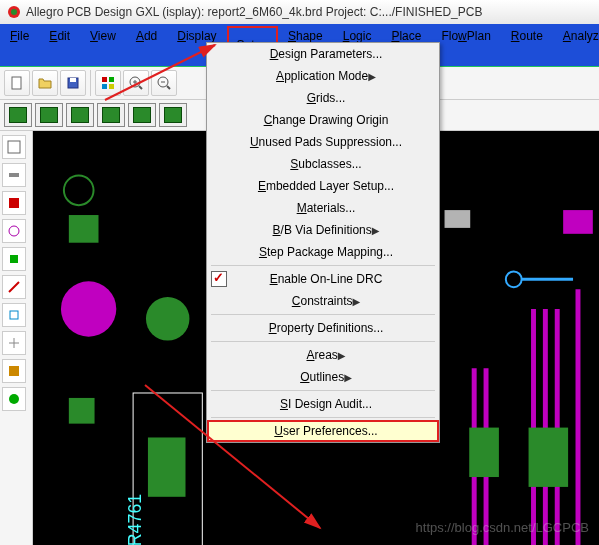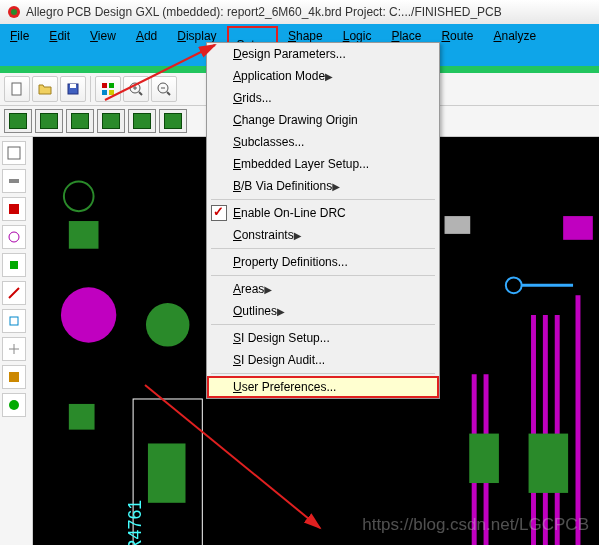--- a/index.html
+++ b/index.html
@@ -22,22 +22,22 @@
 .app-icon {
   width: 16px;
   height: 16px;
   display: inline-block;
 }
 .title-text {
   font-size: 12px;
   color: #333;
 }
 .menu-bar {
-  background: #0ea5e9;
-  border-bottom: 7px solid #22c55e;
+  background: #1d4ed8;
+  border-bottom: 1px solid #22c55e;
   display: flex;
   padding: 2px 0;
 }
 .menu-item {
   padding: 3px 10px;
   cursor: pointer;
   font-size: 12px;
 }
 .menu-item.highlighted {
   border: 2px solid #e02020;
@@ -129,21 +129,21 @@
   box-shadow: 2px 2px 4px rgba(0,0,0,0.3);
   width: 232px;
   z-index: 100;
   font-size: 12px;
 }
 .dropdown-item {
   padding: 4px 20px 4px 26px;
   cursor: pointer;
   position: relative;
   display: flex;
-  justify-content: flex-start;
+  justify-content: center;
   align-items: center;
 }
 .dropdown-item.highlighted {
   background: #ffffd0;
   border: 2px solid #e02020;
   padding: 2px 18px 2px 24px;
 }
 .dropdown-sep {
   height: 1px;
   background: #ccc;
@@ -173,47 +173,48 @@
 .annotation-arrow {
   position: absolute;
   pointer-events: none;
   z-index: 200;
 }
 .watermark {
   position: absolute;
   bottom: 10px;
   right: 10px;
   color: rgba(200,200,200,0.4);
-  font-size: 17px;
+  font-size: 13px;
   z-index: 150;
 }
 </style>
 </head>
 <body>
 
 <div class="title-bar">
   <span class="app-icon">
     <svg viewBox="0 0 16 16">
         <circle cx="8" cy="8" r="6" fill="#e02020"></circle>
         <circle cx="8" cy="8" r="3" fill="#2a8a2a"></circle>
       </svg>
   </span>
-  <span class="title-text">Allegro PCB Design GXL (mbedded): report2_6M60_4k.brd  Project: C:.../FINISHED_PCB</span>
+  <span class="title-text">Allegro PCB Design GXL (isplay): report2_6M60_4k.brd  Project: C:.../FINISHED_PCB</span>
 </div>
 
 <div class="menu-bar" id="menubar">
     <div class="menu-item"><u>F</u>ile</div>
     <div class="menu-item"><u>E</u>dit</div>
     <div class="menu-item"><u>V</u>iew</div>
     <div class="menu-item"><u>A</u>dd</div>
     <div class="menu-item"><u>D</u>isplay</div>
     <div class="menu-item highlighted"><u>S</u>etup</div>
     <div class="menu-item"><u>S</u>hape</div>
     <div class="menu-item"><u>L</u>ogic</div>
     <div class="menu-item"><u>P</u>lace</div>
+    <div class="menu-item">Flo<u>w</u>Plan</div>
     <div class="menu-item"><u>R</u>oute</div>
     <div class="menu-item"><u>A</u>nalyze</div>
   </div>
 
 <div class="toolbar">
   <div class="toolbar-btn">
       <svg viewBox="0 0 16 16">
         <rect x="3" y="2" width="9" height="12" fill="#fff" stroke="#666"></rect>
       </svg>
     </div>
@@ -367,29 +368,38 @@
       <span><u>A</u>pplication Mode</span>
       <span class="submenu-arrow">▶</span>
     </div>
     <div class="dropdown-item">
       <span><u>G</u>rids...</span>
     </div>
     <div class="dropdown-item">
       <span><u>C</u>hange Drawing Origin</span>
     </div>
     <div class="dropdown-item">
+      <span><u>U</u>nused Pads Suppression...</span>
+    </div>
+    <div class="dropdown-item">
       <span><u>S</u>ubclasses...</span>
     </div>
     <div class="dropdown-item">
       <span><u>E</u>mbedded Layer Setup...</span>
+    </div>
+    <div class="dropdown-item">
+      <span><u>M</u>aterials...</span>
     </div>
     <div class="dropdown-item">
       <span><u>B</u>/B Via Definitions</span>
       <span class="submenu-arrow">▶</span>
     </div>
+    <div class="dropdown-item">
+      <span><u>S</u>tep Package Mapping...</span>
+    </div>
     <div class="dropdown-sep"></div>
     <div class="dropdown-item">
       <span><u>E</u>nable On-Line DRC</span>
       <span class="checkbox-slot checked"></span>
     </div>
     <div class="dropdown-item">
       <span><u>C</u>onstraints</span>
       <span class="submenu-arrow">▶</span>
     </div>
     <div class="dropdown-sep"></div>
@@ -399,23 +409,20 @@
     <div class="dropdown-sep"></div>
     <div class="dropdown-item">
       <span><u>A</u>reas</span>
       <span class="submenu-arrow">▶</span>
     </div>
     <div class="dropdown-item">
       <span><u>O</u>utlines</span>
       <span class="submenu-arrow">▶</span>
     </div>
     <div class="dropdown-sep"></div>
-    <div class="dropdown-item">
-      <span><u>S</u>I Design Setup...</span>
-    </div>
     <div class="dropdown-item">
       <span><u>S</u>I Design Audit...</span>
     </div>
     <div class="dropdown-sep"></div>
     <div class="dropdown-item highlighted">
       <span><u>U</u>ser Preferences...</span>
     </div>
   </div>
 
 <svg class="annotation-arrow" style="top:40px;left:100px" width="130" height="70">

